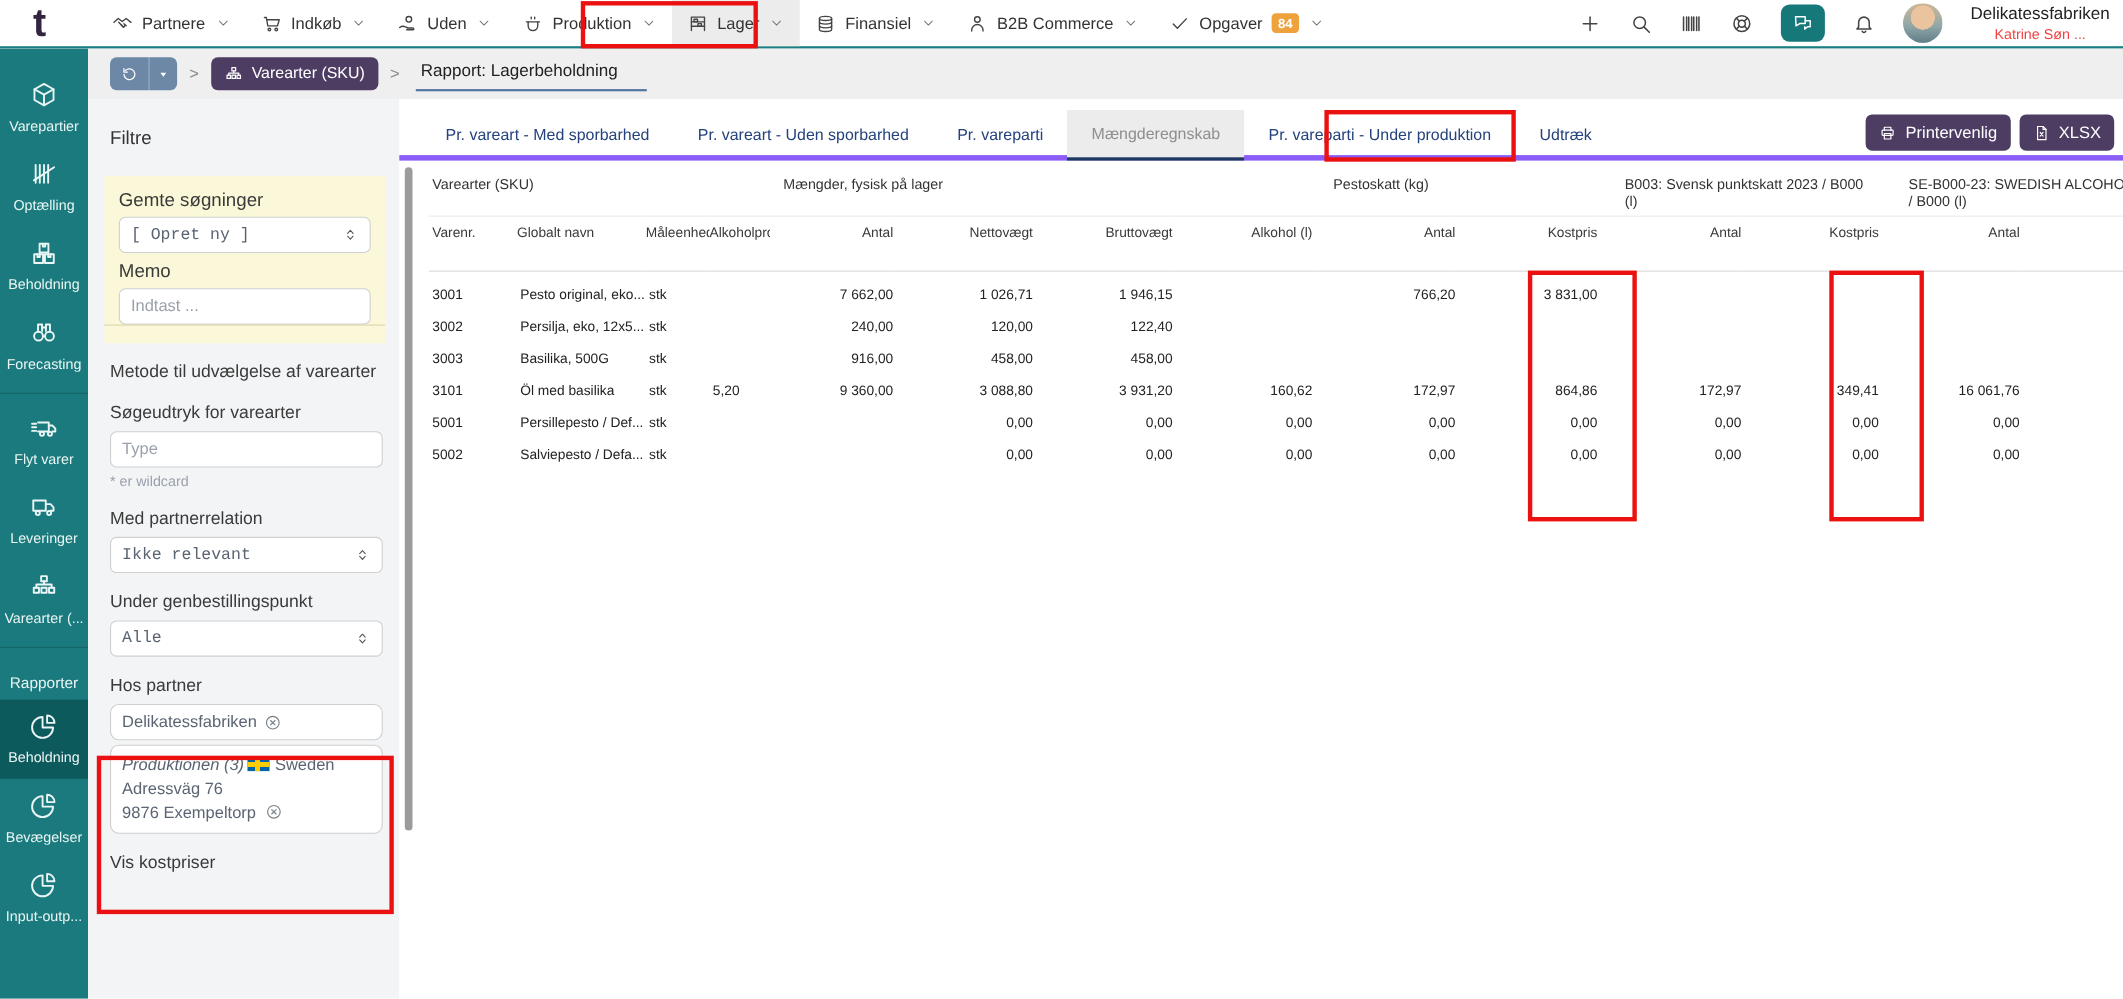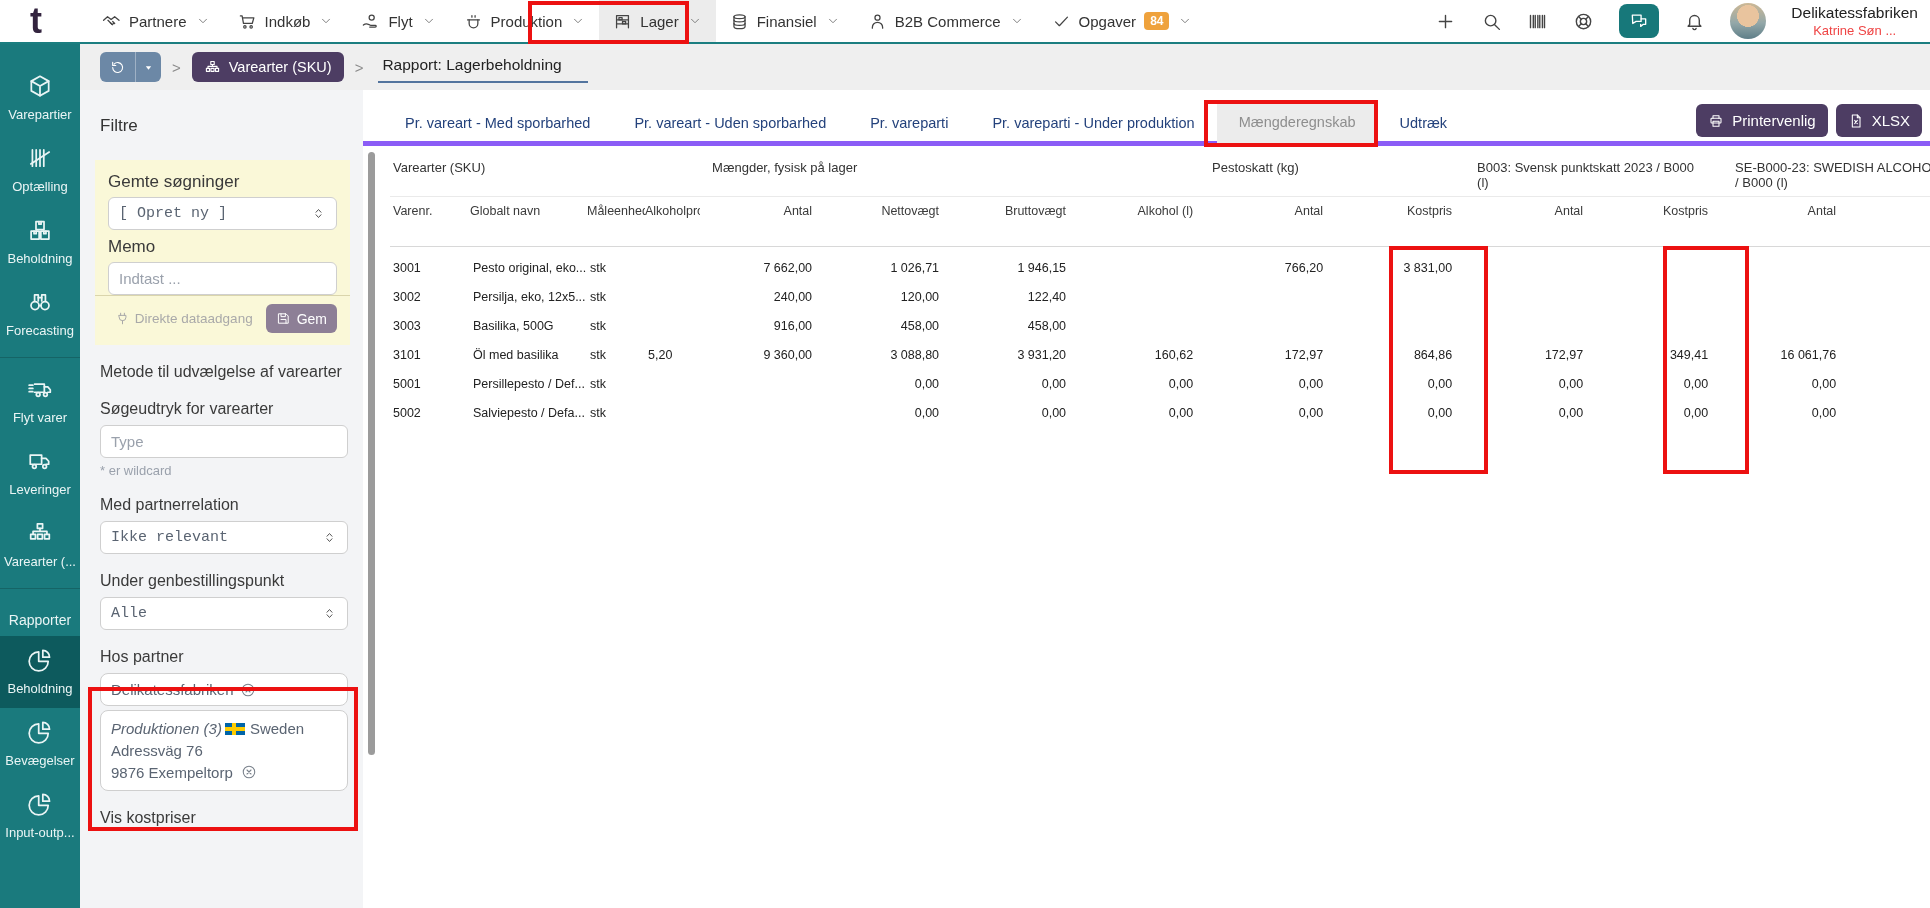--- a/index.html
+++ b/index.html
@@ -173,21 +173,21 @@
           </svg>
         </span>
       </div>
       <div class="nav-item">
         <span class="icon">
           <svg width="19" height="19" viewBox="0 0 24 24" fill="none" stroke="currentColor" stroke-width="1.6" stroke-linecap="round" stroke-linejoin="round">
             <circle cx="13.5" cy="7" r="3.2"></circle>
             <path d="M3 16.5c2.3-1.8 4.3-1.9 6.5-.8l3 1.3h5.5c1.6 0 1.6 2 0 2H11"></path>
           </svg>
         </span>
-        <span>Flyt</span>
+        <span>Uden</span>
         <span class="icon chev">
           <svg width="14" height="14" viewBox="0 0 24 24" fill="none" stroke="currentColor" stroke-width="1.6" stroke-linecap="round" stroke-linejoin="round">
             <path d="M6 9l6 6 6-6"></path>
           </svg>
         </span>
       </div>
       <div class="nav-item">
         <span class="icon">
           <svg width="19" height="19" viewBox="0 0 24 24" fill="none" stroke="currentColor" stroke-width="1.6" stroke-linecap="round" stroke-linejoin="round">
             <path d="M4.5 10h15"></path>
@@ -458,41 +458,20 @@
       <span>[ Opret ny ]</span>
       <span class="icon" id="ud1">
           <svg width="15" height="15" viewBox="0 0 24 24" fill="none" stroke="currentColor" stroke-width="1.6" stroke-linecap="round" stroke-linejoin="round">
             <path d="M8 10l4-4.4L16 10M8 14l4 4.4L16 14"></path>
           </svg>
         </span>
     </div>
     <div class="biglabel" style="margin-top:7px;">Memo</div>
     <input class="textinput" placeholder="Indtast ..." style="">
     <div class="ycard-divider"></div>
-    <div class="ycard-foot">
-      <span class="direct">
-        <span class="icon" id="plug-ic">
-            <svg width="15" height="15" viewBox="0 0 24 24" fill="none" stroke="currentColor" stroke-width="1.6" stroke-linecap="round" stroke-linejoin="round">
-              <path d="M9 3.5v3.5M15 3.5v3.5M6.5 7h11v3a5.5 5.5 0 0 1-11 0z"></path>
-              <path d="M12 15.5v5"></path>
-            </svg>
-          </span>
-        <span>Direkte dataadgang</span>
-      </span>
-      <span class="gem-btn">
-        <span class="icon" id="save-ic">
-            <svg width="15" height="15" viewBox="0 0 24 24" fill="none" stroke="currentColor" stroke-width="1.6" stroke-linecap="round" stroke-linejoin="round">
-              <path d="M4.5 4.5h11.5l3.5 3.5v11.5H4.5z"></path>
-              <path d="M8 4.5V9h7V4.5"></path>
-              <path d="M8 13.5h8v6"></path>
-            </svg>
-          </span>
-        <span>Gem</span>
-      </span>
-    </div>
   </div>
 
   <div class="f-label">Metode til udvælgelse af varearter</div>
 
   <div class="f-label">Søgeudtryk for varearter</div>
   <input class="textinput" placeholder="Type" style="">
   <div class="hint">* er wildcard</div>
 
   <div class="f-label">Med partnerrelation</div>
   <div class="selectbox">
@@ -542,22 +521,22 @@
 
   <div class="f-label">Vis kostpriser</div>
 
 </aside>
 
 <main class="main">
   <div class="tabsrow" id="tabsrow">
       <div class="tab">Pr. vareart - Med sporbarhed</div>
       <div class="tab">Pr. vareart - Uden sporbarhed</div>
       <div class="tab">Pr. vareparti</div>
+      <div class="tab active">Mængderegnskab</div>
       <div class="tab">Pr. vareparti - Under produktion</div>
-      <div class="tab active">Mængderegnskab</div>
       <div class="tab">Udtræk</div>
     </div>
   <div class="report-buttons" id="report-buttons">
       <div class="rbtn">
         <span class="icon">
           <svg width="16" height="16" viewBox="0 0 24 24" fill="none" stroke="currentColor" stroke-width="1.6" stroke-linecap="round" stroke-linejoin="round">
             <path d="M7.5 8V4h9v4"></path>
             <rect x="4.5" y="8" width="15" height="7" rx="1"></rect>
             <path d="M7.5 12.5h9V20h-9z"></path>
           </svg>

